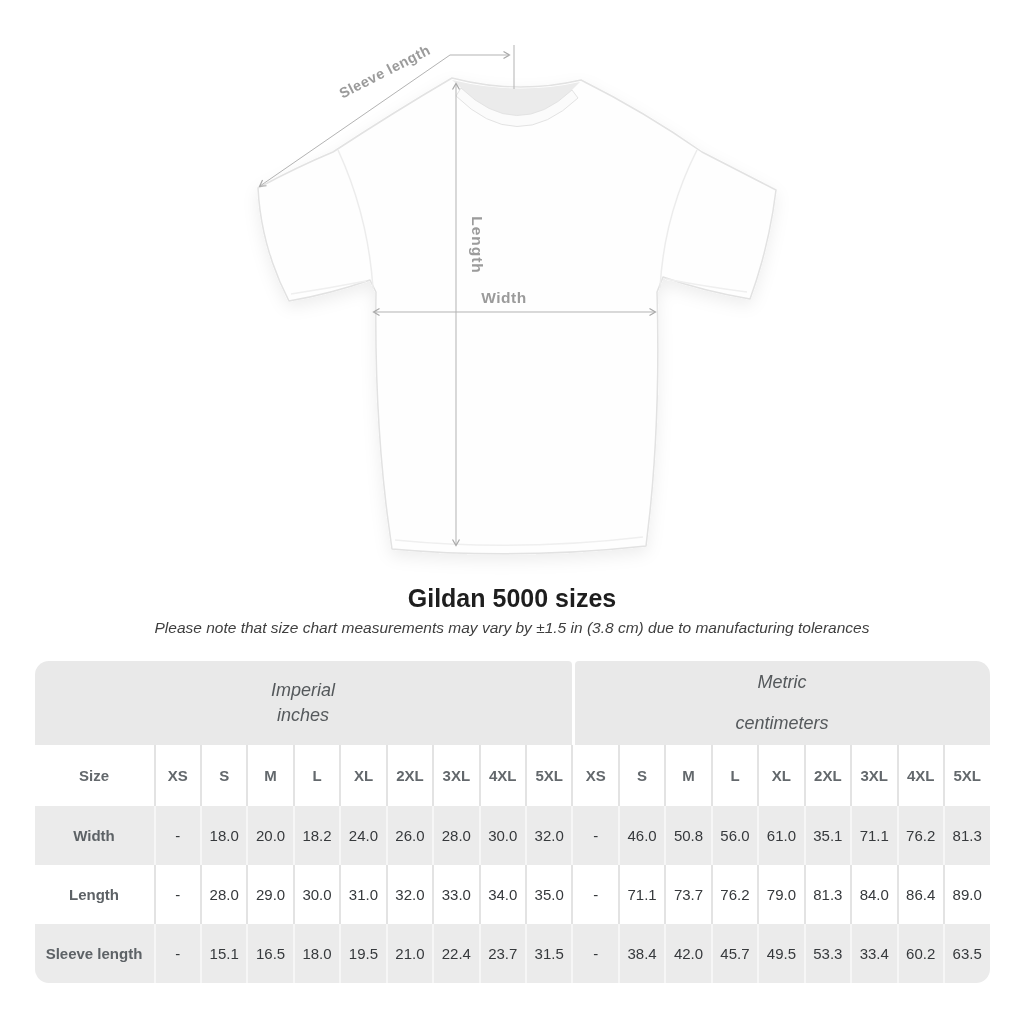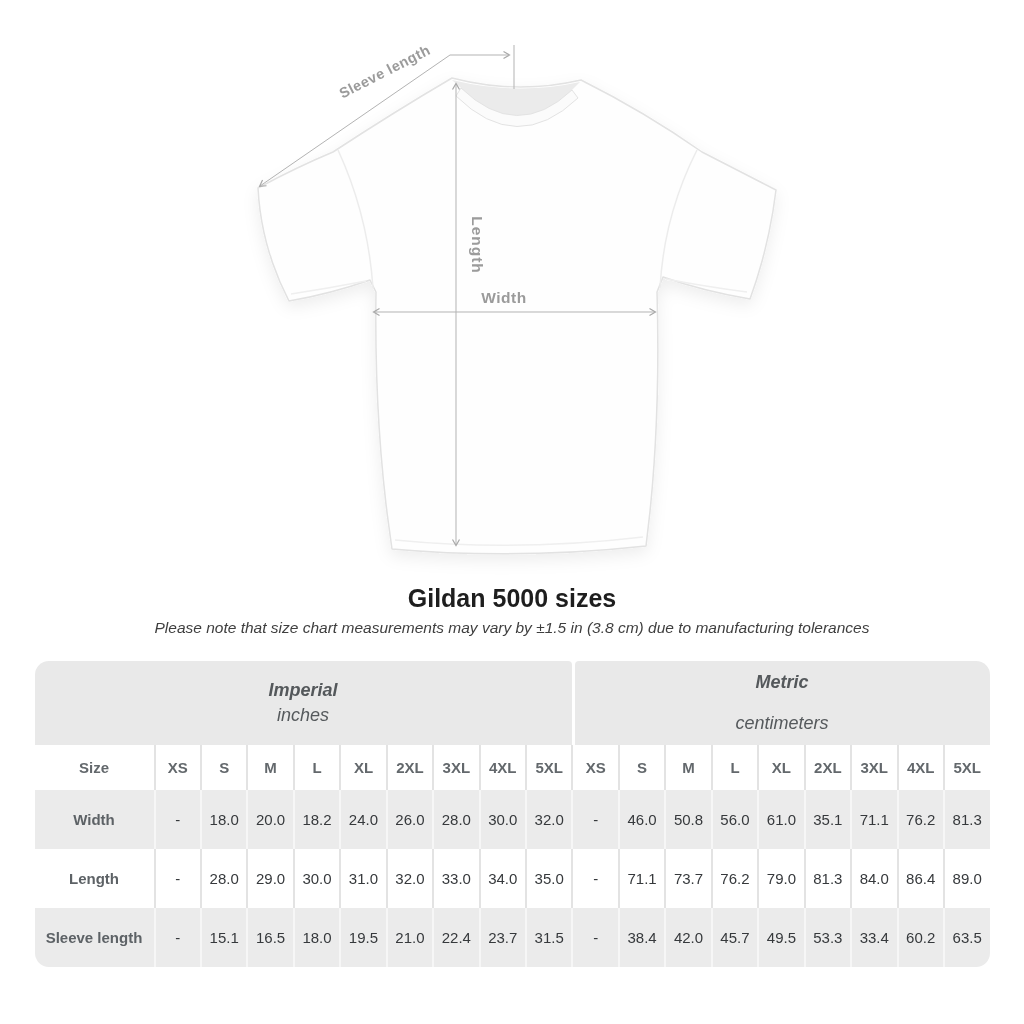--- a/index.html
+++ b/index.html
@@ -23,25 +23,25 @@
   }
 
   .size-table{width:955px;margin:0 auto;}
   .band{display:flex;gap:3px;height:84px;}
   .band-block{
     background:#e9e9e9;display:flex;flex-direction:column;
     align-items:center;justify-content:center;
   }
   .band-imperial{flex:0 0 537px;border-radius:14px 4px 0 0;}
   .band-metric{flex:1;border-radius:4px 14px 0 0;gap:16px;}
-  .band-title{font-size:18px;font-weight:bold;font-style:italic;color:#54585b;}
+  .band-title{font-size:18px;font-weight:normal;font-style:italic;color:#54585b;}
   .band-unit{font-size:18px;font-style:italic;color:#55595c;margin-top:4px;}
 
   .trow{display:flex;height:59px;}
-  .trow.thead{height:45px;}
+  .trow.thead{height:61px;}
   .cell{
     flex:1;display:flex;align-items:center;justify-content:center;
     font-size:15px;color:#36393c;border-left:2px solid #e3e3e3;
     white-space:nowrap;
   }
   .cell.label{
     flex:0 0 119px;border-left:none;font-weight:bold;color:#5d6266;
   }
   .trow.thead .cell{font-weight:bold;color:#63686c;}
   .trow.alt{background:#ebebeb;}

